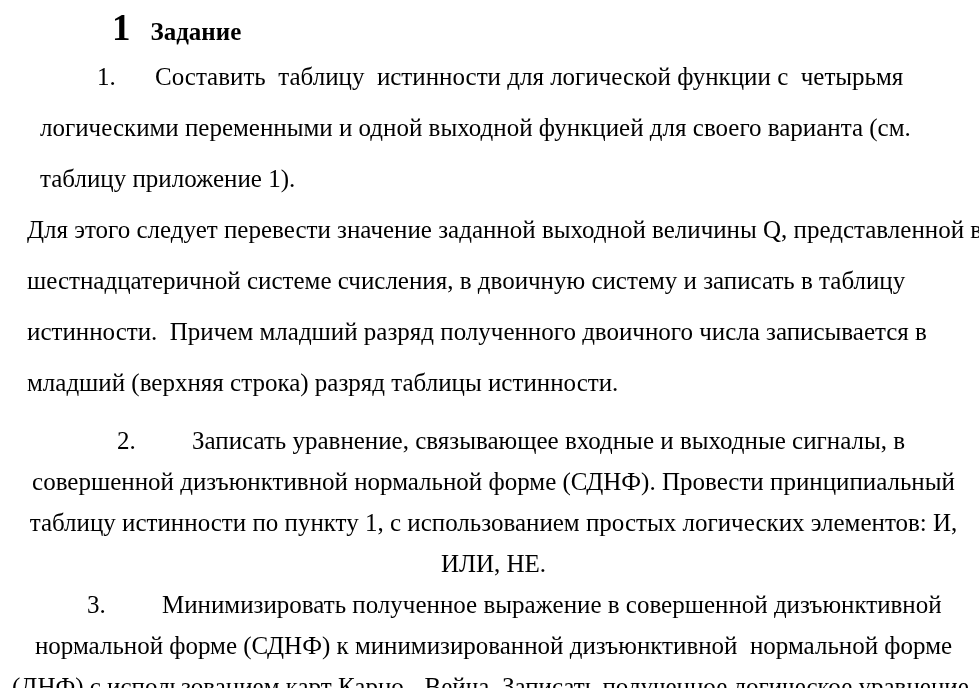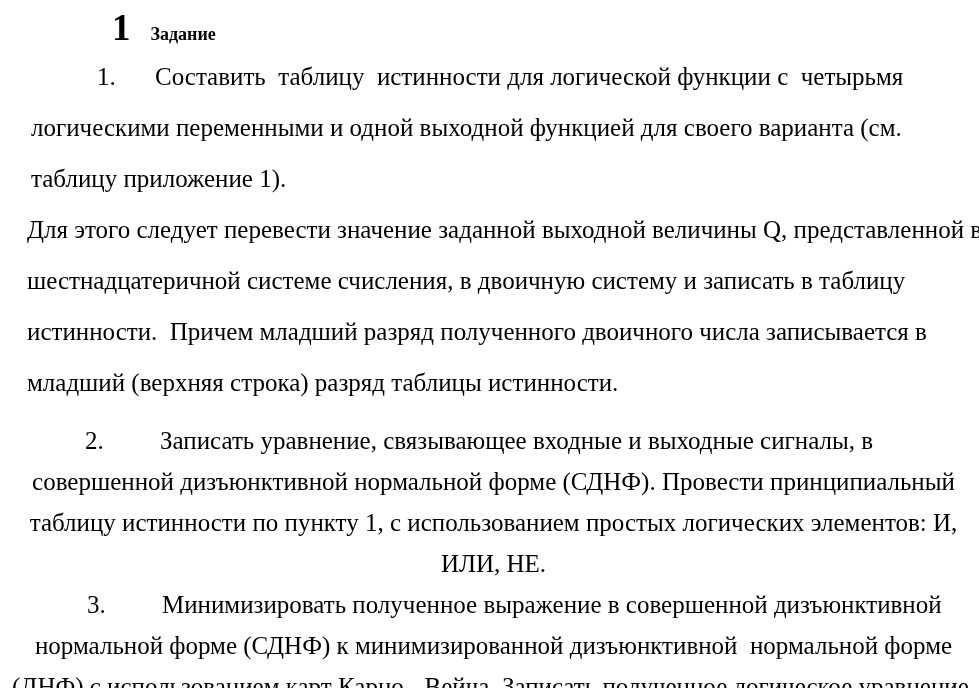--- a/index.html
+++ b/index.html
@@ -11,34 +11,34 @@
   }
   .page { position: relative; width: 979px; height: 688px; background: #ffffff; }
 
   .heading {
     display: flex; align-items: baseline;
     margin: 9px 0 0 112px;
     font-weight: bold;
     height: 38px;
   }
   .h-num   { font-size: 37px; line-height: 38px; }
-  .h-title { font-size: 18px; margin-left: 20px; text-align: right; }
+  .h-title { font-size: 25px; margin-left: 20px; text-align: right; }
 
   .textbody { font-size: 25px; }
   .line { white-space: pre; }
   .half1 .line { height: 42px; line-height: 42px; margin-top: 9px; }
   .half2 { margin-top: 16px; }
   .half2 .line { height: 41px; line-height: 41px; }
 
   .first1 { padding-left: 97px; }
   .first1 .marker { display: inline-block; width: 58px; }
-  .cont1  { padding-left: 31px; }
+  .cont1  { padding-left: 40px; }
   .note   { padding-left: 27px; }
 
-  .first2 { padding-left: 85px; }
+  .first2 { padding-left: 117px; }
   .first2 .marker { display: inline-block; width: 75px; }
   .first3 { padding-left: 87px; }
   .first3 .marker { display: inline-block; width: 75px; }
   .cont23 { padding-left: 8px; text-align: center; }
 </style>
 </head>
 <body>
 
 <div class="page">
 

